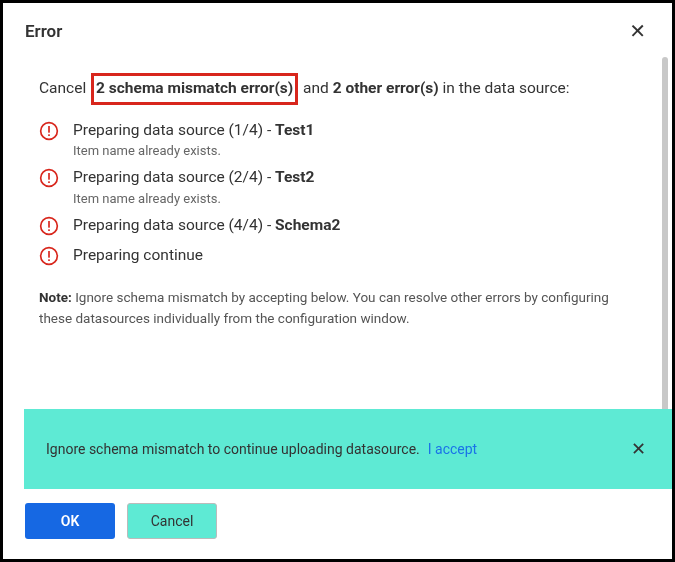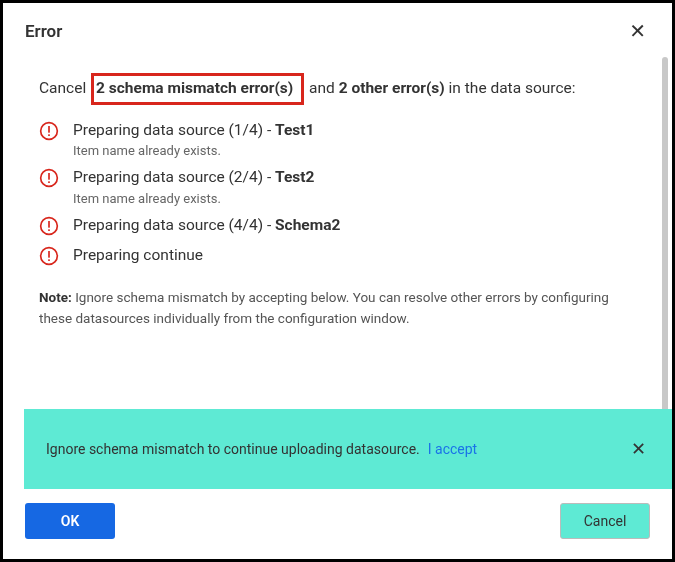--- a/index.html
+++ b/index.html
@@ -5,35 +5,35 @@
     * { box-sizing: border-box; margin: 0; padding: 0; }
     body { font-family: -apple-system, BlinkMacSystemFont, "Segoe UI", Roboto, Arial, sans-serif; background: #000; width: 675px; height: 562px; overflow: hidden; }
     .dialog { position: absolute; left: 3px; top: 3px; width: 669px; height: 556px; background: #fff; display: flex; flex-direction: column; }
     .header { display: flex; align-items: center; justify-content: space-between; padding: 16px 22px 14px 22px; gap: 48px; }
     .header-title { font-size: 17px; font-weight: 600; color: #333; }
     .close-btn { cursor: pointer; font-size: 20px; color: #333; line-height: 1; padding: 2px 4px; }
     .body { flex: 1; padding: 18px 24px 0 36px; position: relative; overflow: hidden; }
     .scrollbar { position: absolute; right: 4px; top: 0; width: 6px; height: 380px; background: #c8c8c8; border-radius: 3px; }
     .summary { font-size: 15.5px; color: #333; line-height: 1.55; margin-bottom: 16px; padding-right: 20px; }
     .summary .bold { font-weight: 700; color: #333; }
-    .highlight-box { display: inline-block; border: 3px solid #d8261c; padding: 0 8px 2px 2px; margin: -2px 1px; }
+    .highlight-box { display: inline-block; border: 3px solid #d8261c; padding: 0 2px 2px 2px; margin: -2px 1px; }
     .error-list { margin-bottom: 20px; padding-right: 20px; }
     .error-item { display: flex; align-items: flex-start; gap: 14px; margin-bottom: 8px; }
     .error-icon { flex-shrink: 0; width: 20px; height: 20px; margin-top: 2px; }
     .error-icon svg { width: 20px; height: 20px; display: block; }
     .error-text { font-size: 15.5px; color: #333; line-height: 1.45; }
     .error-text .bold { font-weight: 700; }
     .error-sub { font-size: 13px; color: #666; margin-top: 2px; }
     .note { font-size: 13.5px; color: #555; line-height: 1.55; margin-bottom: 2px; padding-right: 20px; }
     .note .bold { font-weight: 700; color: #333; }
     .banner { display: flex; align-items: center; background: #5eead4; padding: 29px 22px; font-size: 14px; color: #333; gap: 8px; margin-left: 21px; }
     .banner-text { flex: 0 0 auto; }
     .banner-link { color: #1a73e8; cursor: pointer; }
     .banner-close { margin-left: auto; font-size: 18px; color: #333; cursor: pointer; padding: 2px 4px; line-height: 1; }
-    .footer { display: flex; justify-content: space-between; gap: 12px; padding: 14px 22px 20px 22px; }
+    .footer { display: flex; justify-content: flex-start; gap: 12px; padding: 14px 22px 20px 22px; }
     .btn { font-size: 14px; padding: 9px 0; min-width: 90px; border-radius: 3px; cursor: pointer; border: 1px solid transparent; text-align: center; }
     .btn-primary { background: #1668e3; color: #fff; font-weight: 600; }
     .btn-secondary { background: #5eead4; color: #333; border: 1px solid #bbb; }
   </style>
 </head>
 <body>
 
 <div class="dialog">
 
   <div class="header">

